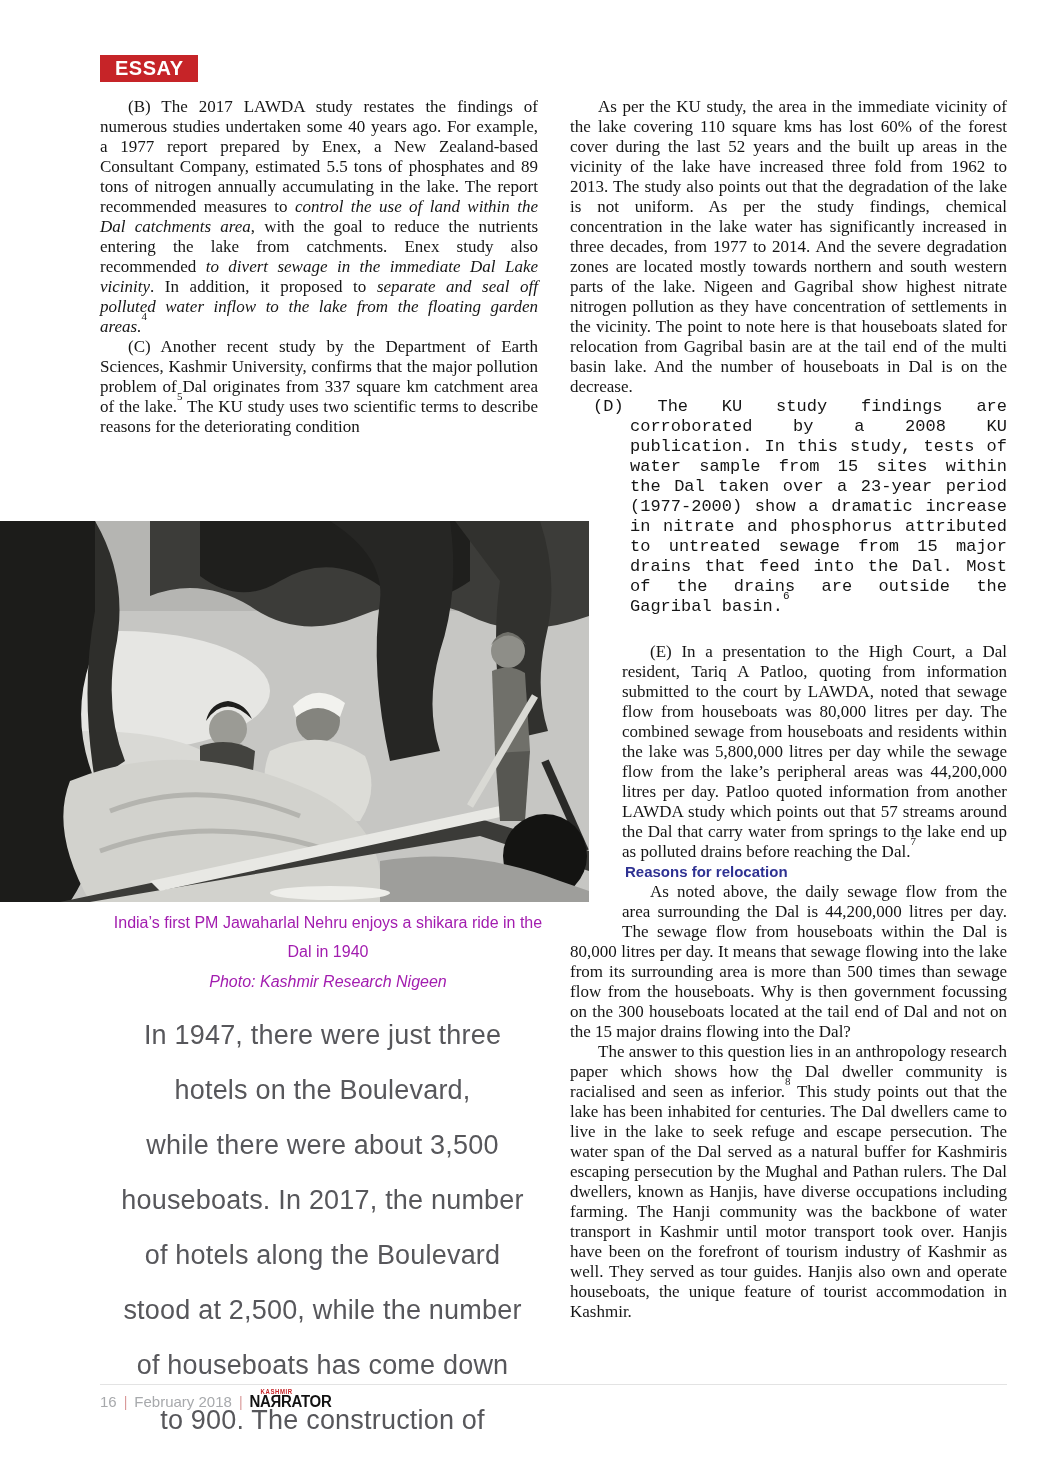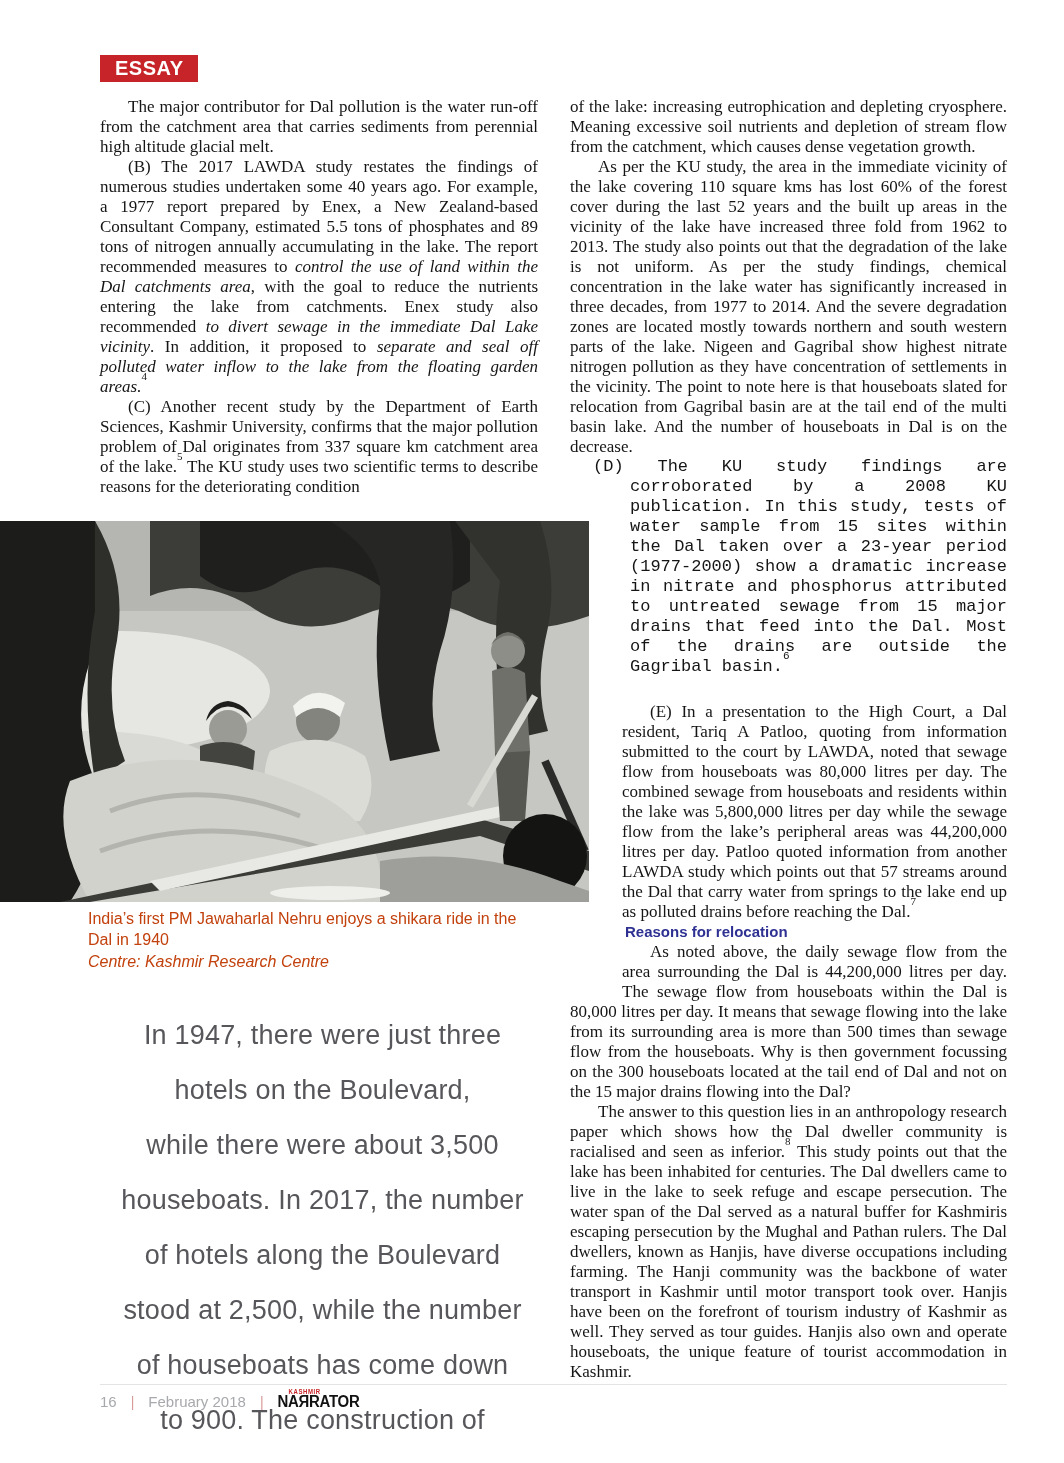--- a/index.html
+++ b/index.html
@@ -39,38 +39,38 @@
   }
   .col em{font-style:italic;}
   .col sup{font-size:11px;line-height:0;position:relative;top:-5px;}
   .intrusion{float:left;width:52px;height:58px;}
   
   #photo{position:absolute;left:0;top:521px;width:589px;height:381px;display:block;}
   
   #caption-block{
     position:absolute;left:88px;top:908px;width:480px;
     font-family:"Liberation Sans","DejaVu Sans",sans-serif;
-    font-size:16px;line-height:21px;color:#c2410c;text-align:left;
+    font-size:16px;line-height:29px;color:#a21caf;text-align:center;
   }
   #caption{white-space:pre-line;}
   #credit{font-style:italic;margin-top:1px;}
   
   #pullquote{
     position:absolute;left:95px;top:1008px;width:455px;
     font-family:"Liberation Sans","DejaVu Sans",sans-serif;
     font-size:27px;line-height:55px;color:#57575b;
     text-align:center;white-space:pre-line;letter-spacing:.2px;
   }
   
   #footer-rule{position:absolute;left:100px;top:1384px;width:907px;height:1px;background:#e3e3e3;}
   #footer{
     position:absolute;left:100px;top:1393px;
     font-family:"Liberation Sans","DejaVu Sans",sans-serif;
     font-size:15px;color:#a7a9ac;
-    display:flex;align-items:baseline;gap:14px;
+    display:flex;align-items:baseline;gap:7px;
   }
   #footer .sep{color:#d99a9a;font-size:14px;}
   .logo{
     position:relative;display:inline-block;
     font-weight:bold;color:#121212;font-size:15px;
     letter-spacing:-.3px;transform:scaleY(1.05);
   }
   .logo-top{
     position:absolute;left:11px;top:-4px;
     font-size:6px;font-weight:bold;color:#c62428;
@@ -78,26 +78,24 @@
   }
 </style>
 </head>
 <body>
 
 <div id="page">
 
   <div class="badge">ESSAY</div>
 
   <div id="left-col" class="col">
-      <p class="ind"><span>The major contributor for Dal pollution is the water run-off from the catchment area that carries sediments from perennial high altitude glacial melt.</span></p>
       <p class="ind"><span>(B) The 2017 LAWDA study restates the findings of numerous studies undertaken some 40 years ago. For example, a 1977 report prepared by Enex, a New Zealand-based Consultant Company, estimated 5.5 tons of phosphates and 89 tons of nitrogen annually accumulating in the lake. The report recommended measures to </span><em>control the use of land within the Dal catchments area</em><span>, with the goal to reduce the nutrients entering the lake from catchments. Enex study also recommended </span><em>to divert sewage in the immediate Dal Lake vicinity</em><span>. In addition, it proposed to </span><em>separate and seal off polluted water inflow to the lake from the floating garden areas.</em><sup>4</sup></p>
       <p class="ind"><span>(C) Another recent study by the Department of Earth Sciences, Kashmir University, confirms that the major pollution problem of Dal originates from 337 square km catchment area of the lake.</span><sup>5</sup><span> The KU study uses two scientific terms to describe reasons for the deteriorating condition</span></p>
     </div>
   <div id="right-col" class="col">
-      <p><span>of the lake: increasing eutrophication and depleting cryosphere. Meaning excessive soil nutrients and depletion of stream flow from the catchment, which causes dense vegetation growth.</span></p>
       <p class="ind"><span>As per the KU study, the area in the immediate vicinity of the lake covering 110 square kms has lost 60% of the forest cover during the last 52 years and the built up areas in the vicinity of the lake have increased three fold from 1962 to 2013. The study also points out that the degradation of the lake is not uniform. As per the study findings, chemical concentration in the lake water has significantly increased in three decades, from 1977 to 2014. And the severe degradation zones are located mostly towards northern and south western parts of the lake. Nigeen and Gagribal show highest nitrate nitrogen pollution as they have concentration of settlements in the vicinity. The point to note here is that houseboats slated for relocation from Gagribal basin are at the tail end of the multi basin lake. And the number of houseboats in Dal is on the decrease.</span></p>
       <p class="d-hang"><span>(D) The KU study findings are corroborated by a 2008 KU publication. In this study, tests of water sample from 15 sites within the Dal taken over a 23-year period (1977-2000) show a dramatic increase in nitrate and phosphorus attributed to untreated sewage from 15 major drains that feed into the Dal. Most of the drains are outside the Gagribal basin.</span><sup>6</sup></p>
       <p class="e-block"><span>(E) In a presentation to the High Court, a Dal resident, Tariq A Patloo, quoting from information submitted to the court by LAWDA, noted that sewage flow from houseboats was 80,000 litres per day. The combined sewage from houseboats and residents within the lake was 5,800,000 litres per day while the sewage flow from the lake’s peripheral areas was 44,200,000 litres per day. Patloo quoted information from another LAWDA study which points out that 57 streams around the Dal that carry water from springs to the lake end up as polluted drains before reaching the Dal.</span><sup>7</sup></p>
       <div class="sec-head"><span>Reasons for relocation</span></div>
       <p class="ind"><span class="intrusion"></span><span>As noted above, the daily sewage flow from the area surrounding the Dal is 44,200,000 litres per day. The sewage flow from houseboats within the Dal is 80,000 litres per day. It means that sewage flowing into the lake from its surrounding area is more than 500 times than sewage flow from the houseboats. Why is then government focussing on the 300 houseboats located at the tail end of Dal and not on the 15 major drains flowing into the Dal?</span></p>
       <p class="ind"><span>The answer to this question lies in an anthropology research paper which shows how the Dal dweller community is racialised and seen as inferior.</span><sup>8</sup><span> This study points out that the lake has been inhabited for centuries. The Dal dwellers came to live in the lake to seek refuge and escape persecution. The water span of the Dal served as a natural buffer for Kashmiris escaping persecution by the Mughal and Pathan rulers. The Dal dwellers, known as Hanjis, have diverse occupations including farming. The Hanji community was the backbone of water transport in Kashmir until motor transport took over. Hanjis have been on the forefront of tourism industry of Kashmir as well. They served as tour guides. Hanjis also own and operate houseboats, the unique feature of tourist accommodation in Kashmir.</span></p>
     </div>
 
   <svg id="photo" viewBox="0 0 589 381" preserveAspectRatio="none" aria-hidden="true">
     <rect x="0" y="0" width="589" height="381" fill="#c6c6c3"></rect>
@@ -134,21 +132,21 @@
     <line x1="545" y1="240" x2="585" y2="330" stroke="#2a2a28" stroke-width="8"></line>
 
     <circle cx="545" cy="335" r="42" fill="#141412"></circle>
     <path d="M380,340 Q470,325 560,360 L589,370 L589,381 L380,381 Z" fill="#9e9e9b"></path>
     <ellipse cx="330" cy="372" rx="60" ry="7" fill="#eeeeea"></ellipse>
   </svg>
 
   <div id="caption-block">
     <div id="caption">India’s first PM Jawaharlal Nehru enjoys a shikara ride in the
 Dal in 1940</div>
-    <div id="credit">Centre: Kashmir Research Centre</div>
+    <div id="credit">Photo: Kashmir Research Nigeen</div>
   </div>
 
   <div id="pullquote">In 1947, there were just three
 hotels on the Boulevard,
 while there were about 3,500
 houseboats.  In 2017, the number
 of hotels along the Boulevard
 stood at 2,500, while the number
 of houseboats has come down
 to 900. The construction of

